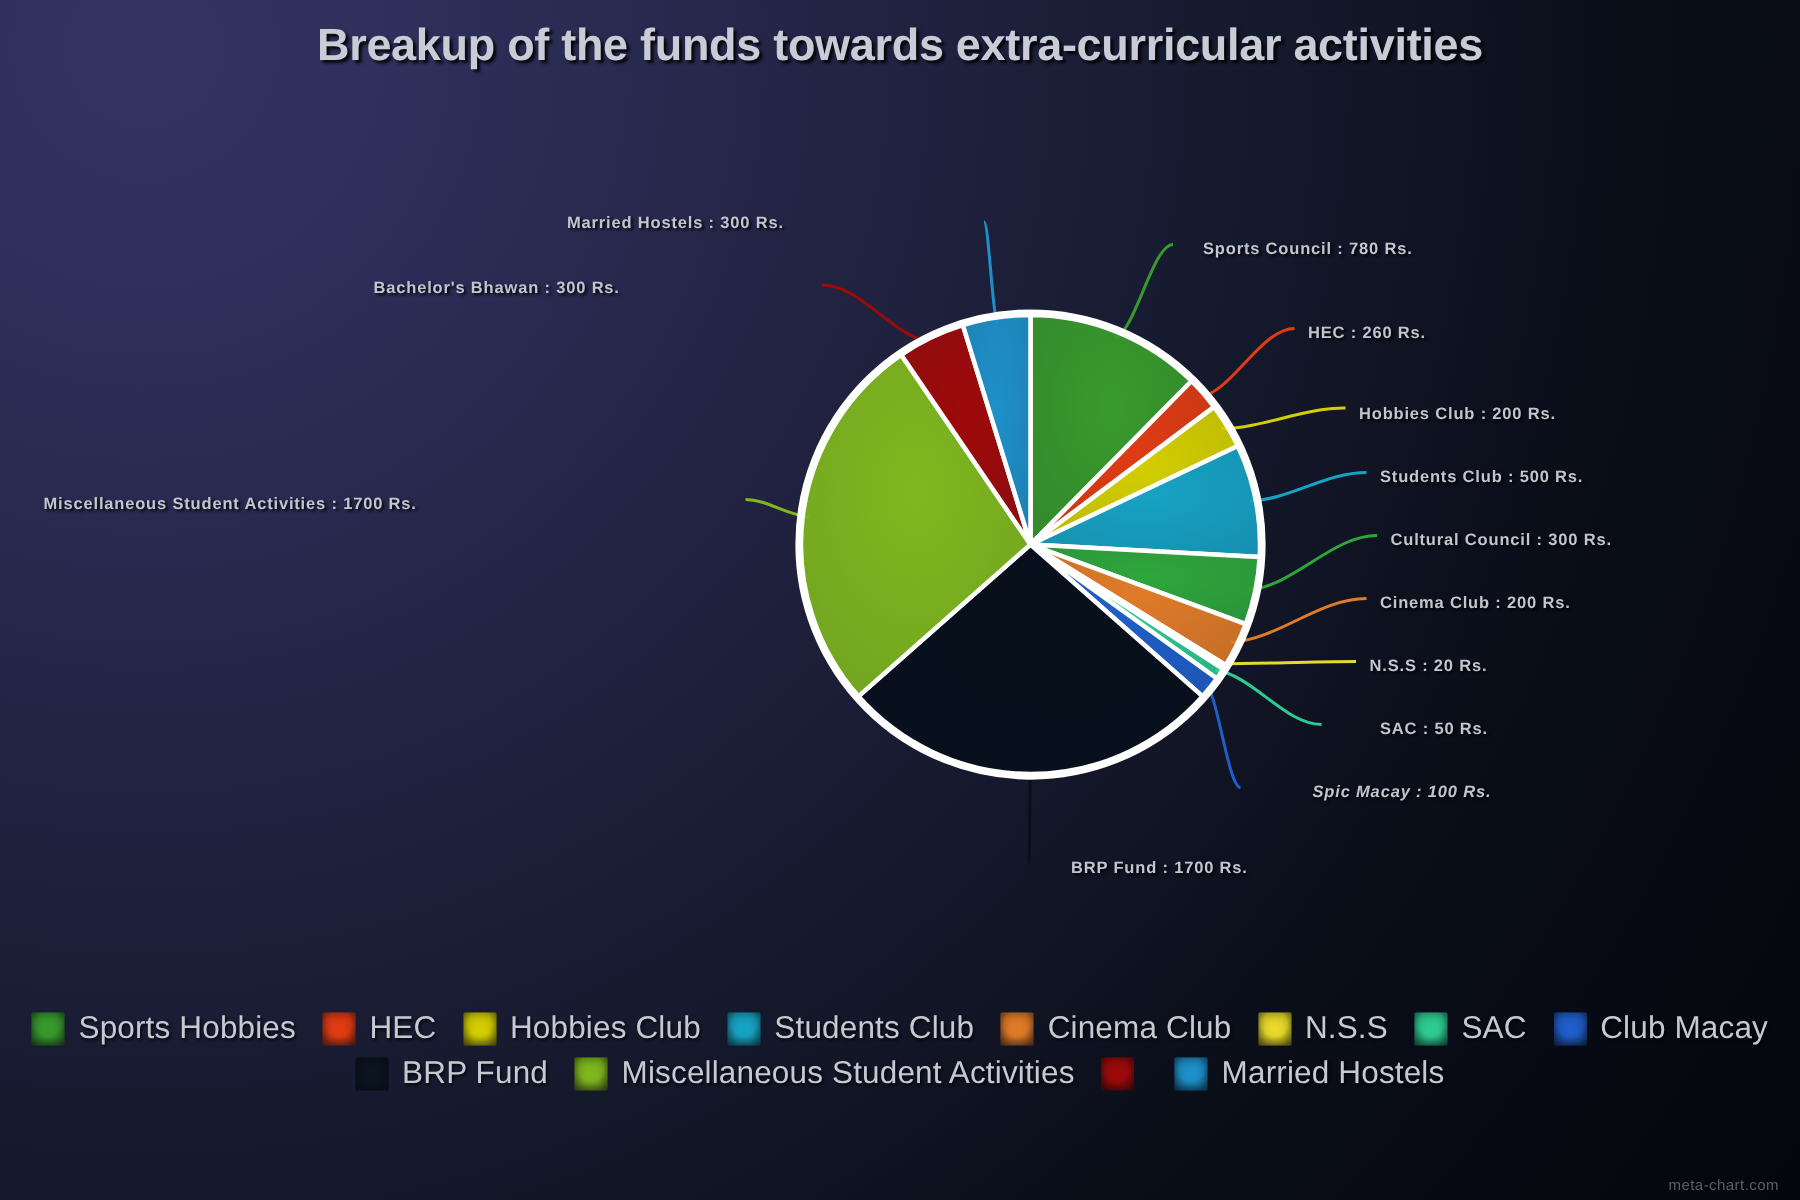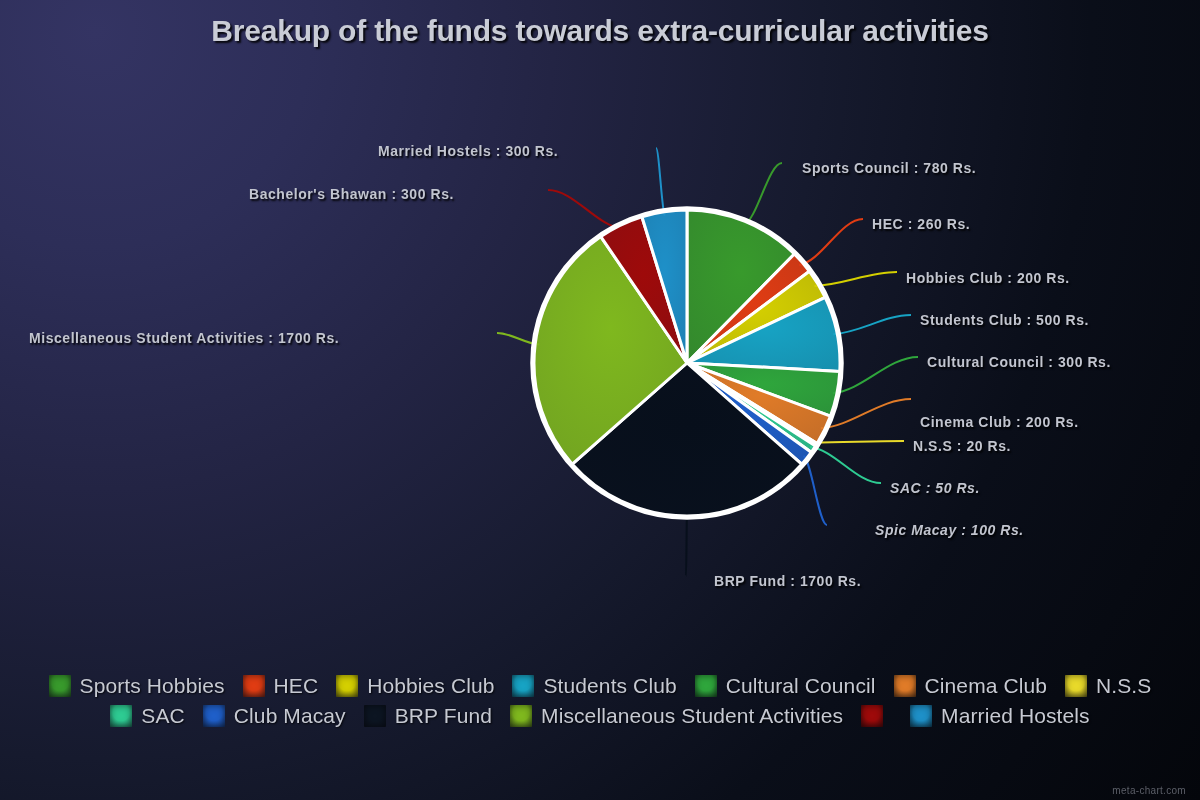--- a/index.html
+++ b/index.html
@@ -36,21 +36,21 @@
     position: absolute;
     left: 0; top: 0;
     width: 1200px; height: 800px;
     pointer-events: none;
   }
   #pie-svg { display: block; }
 
   
   .callout {
     position: absolute;
-    font-size: 14px;
+    font-size: 11px;
     font-weight: bold;
     color: #c2c5cf;
     letter-spacing: 0.55px;
     white-space: nowrap;
     text-shadow: 1.5px 1.5px 2px rgba(0,0,0,0.9);
   }
   .callout.left  { text-align: left; }
 
   
   #legend {
@@ -216,23 +216,23 @@
 
   <div id="callout-layer">
       <div class="callout left" style="left: 378px; top: 143px;">Married Hostels : 300 Rs.</div>
       <div class="callout left" style="left: 249px; top: 186px;">Bachelor's Bhawan : 300 Rs.</div>
       <div class="callout left" style="left: 29px; top: 330px;">Miscellaneous Student Activities : 1700 Rs.</div>
       <div class="callout left" style="left: 789px; top: 160px; margin-left: 13px;">Sports Council : 780 Rs.</div>
       <div class="callout left" style="left: 872px; top: 216px;">HEC : 260 Rs.</div>
       <div class="callout left" style="left: 906px; top: 270px;">Hobbies Club : 200 Rs.</div>
       <div class="callout left" style="left: 920px; top: 312px;">Students Club : 500 Rs.</div>
       <div class="callout left" style="left: 927px; top: 354px;">Cultural Council : 300 Rs.</div>
-      <div class="callout left" style="left: 920px; top: 396px; margin-top: 18px;">Cinema Club : 200 Rs.</div>
+      <div class="callout left" style="left: 920px; top: 396px;">Cinema Club : 200 Rs.</div>
       <div class="callout left" style="left: 913px; top: 438px;">N.S.S : 20 Rs.</div>
-      <div class="callout left" style="left: 890px; top: 480px; font-style: italic;">SAC : 50 Rs.</div>
+      <div class="callout left" style="left: 920px; top: 480px;">SAC : 50 Rs.</div>
       <div class="callout left" style="left: 875px; top: 522px; font-style: italic;">Spic Macay : 100 Rs.</div>
       <div class="callout left" style="left: 714px; top: 573px;">BRP Fund : 1700 Rs.</div>
     </div>
 
   <div id="legend">
       <div class="legend-item">
         <span class="legend-swatch" style="background: radial-gradient(circle at 50% 35%, rgb(56, 154, 44) 0%, rgb(56, 154, 44) 45%, rgba(0, 0, 0, 0.42) 140%);"></span>
         <span class="legend-label">Sports Hobbies</span>
       </div>
       <div class="legend-item">
@@ -241,24 +241,20 @@
       </div>
       <div class="legend-item">
         <span class="legend-swatch" style="background: radial-gradient(circle at 50% 35%, rgb(212, 207, 0) 0%, rgb(212, 207, 0) 45%, rgba(0, 0, 0, 0.42) 140%);"></span>
         <span class="legend-label">Hobbies Club</span>
       </div>
       <div class="legend-item">
         <span class="legend-swatch" style="background: radial-gradient(circle at 50% 35%, rgb(23, 163, 196) 0%, rgb(23, 163, 196) 45%, rgba(0, 0, 0, 0.42) 140%);"></span>
         <span class="legend-label">Students Club</span>
       </div>
       <div class="legend-item">
-        <span class="legend-swatch" style="background: radial-gradient(circle at 50% 35%, rgb(47, 166, 60) 0%, rgb(47, 166, 60) 45%, rgba(0, 0, 0, 0.42) 140%);"></span>
-        <span class="legend-label">Cultural Council</span>
-      </div>
-      <div class="legend-item">
         <span class="legend-swatch" style="background: radial-gradient(circle at 50% 35%, rgb(224, 123, 40) 0%, rgb(224, 123, 40) 45%, rgba(0, 0, 0, 0.42) 140%);"></span>
         <span class="legend-label">Cinema Club</span>
       </div>
       <div class="legend-item">
         <span class="legend-swatch" style="background: radial-gradient(circle at 50% 35%, rgb(232, 217, 42) 0%, rgb(232, 217, 42) 45%, rgba(0, 0, 0, 0.42) 140%);"></span>
         <span class="legend-label">N.S.S</span>
       </div>
       <div class="legend-item">
         <span class="legend-swatch" style="background: radial-gradient(circle at 50% 35%, rgb(46, 203, 146) 0%, rgb(46, 203, 146) 45%, rgba(0, 0, 0, 0.42) 140%);"></span>
         <span class="legend-label">SAC</span>

